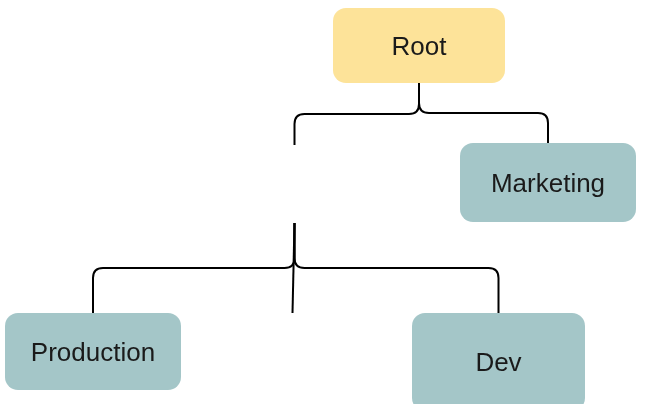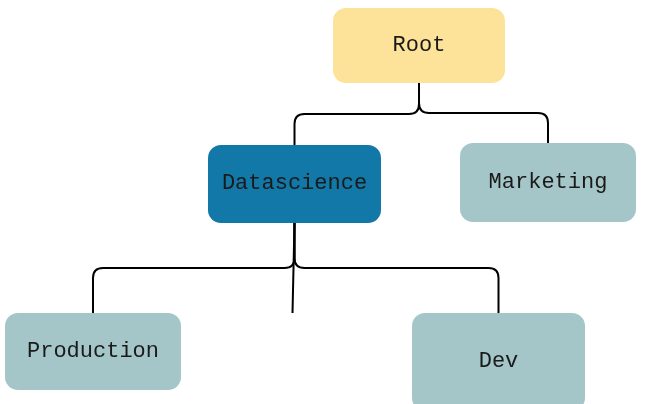--- a/index.html
+++ b/index.html
@@ -24,44 +24,40 @@
   }
   .node {
     position: absolute;
     border-radius: 13px;
     display: flex;
     align-items: center;
     justify-content: center;
     box-sizing: border-box;
   }
   .node span {
-    font-size: 22px;
+    font-size: 26px;
     line-height: 1;
     white-space: nowrap;
-    font-family: Liberation Mono, monospace;
   }
 </style>
 </head>
 <body>
 
 <div id="canvas" style="background: rgb(255, 255, 255);">
   <svg id="edges" viewBox="0 0 647 404" xmlns="http://www.w3.org/2000/svg">
       <path d="M 419 83 L 419 104 Q 419 114 409 114 L 304.5 114 Q 294.5 114 294.5 124 L 294.5 145" fill="none" stroke="#000000" stroke-width="2"></path>
       <path d="M 419 83 L 419 103 Q 419 113 429 113 L 538 113 Q 548 113 548 123 L 548 143" fill="none" stroke="#000000" stroke-width="2"></path>
       <path d="M 294.5 223 L 294.5 258 Q 294.5 268 284.5 268 L 103 268 Q 93 268 93 278 L 93 313" fill="none" stroke="#000000" stroke-width="2"></path>
       <path d="M 294.5 223 L 292.5 313" fill="none" stroke="#000000" stroke-width="2"></path>
       <path d="M 294.5 223 L 294.5 258 Q 294.5 268 304.5 268 L 488.5 268 Q 498.5 268 498.5 278 L 498.5 313" fill="none" stroke="#000000" stroke-width="2"></path>
     </svg>
 
   <div class="node" style="left: 333px; top: 8px; width: 172px; height: 75px; background: rgb(253, 227, 153);">
     <span style="color: rgb(26, 26, 26);">Root</span>
   </div>
-  <div class="node" style="left: 208px; top: 145px; width: 173px; height: 78px; background: rgb(18, 120, 168);">
-    <span style="color: rgb(26, 26, 26);">Datascience</span>
-  </div>
   <div class="node" style="left: 5px; top: 313px; width: 176px; height: 77px; background: rgb(164, 198, 200);">
     <span style="color: rgb(26, 26, 26);">Production</span>
   </div>
   <div class="node" style="left: 460px; top: 143px; width: 176px; height: 79px; background: rgb(164, 198, 200);">
     <span style="color: rgb(26, 26, 26);">Marketing</span>
   </div>
   <div class="node" style="left: 412px; top: 313px; width: 173px; height: 98px; background: rgb(164, 198, 200); text-align: right;">
     <span style="color: rgb(26, 26, 26);">Dev</span>
   </div>
 </div>

